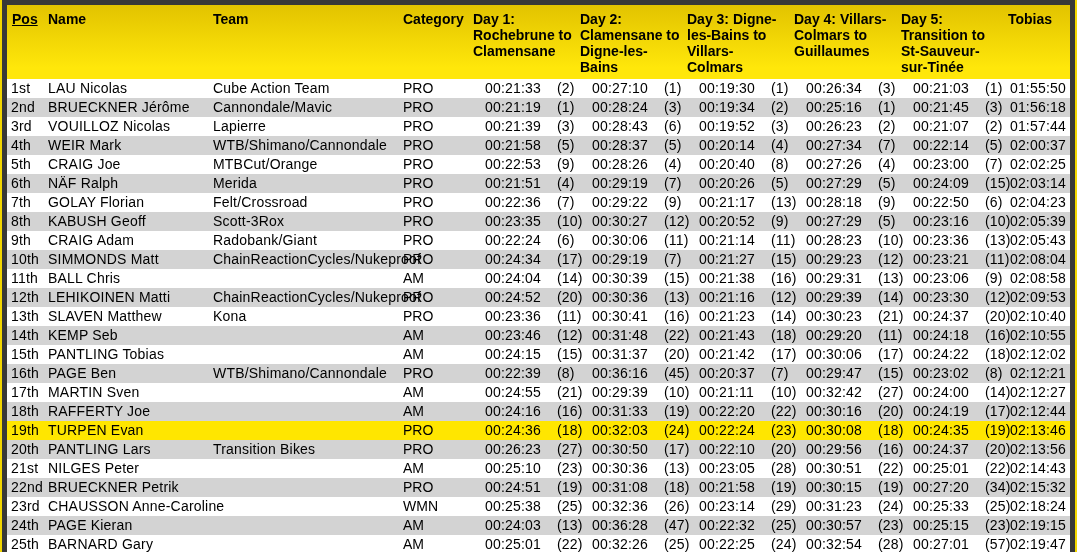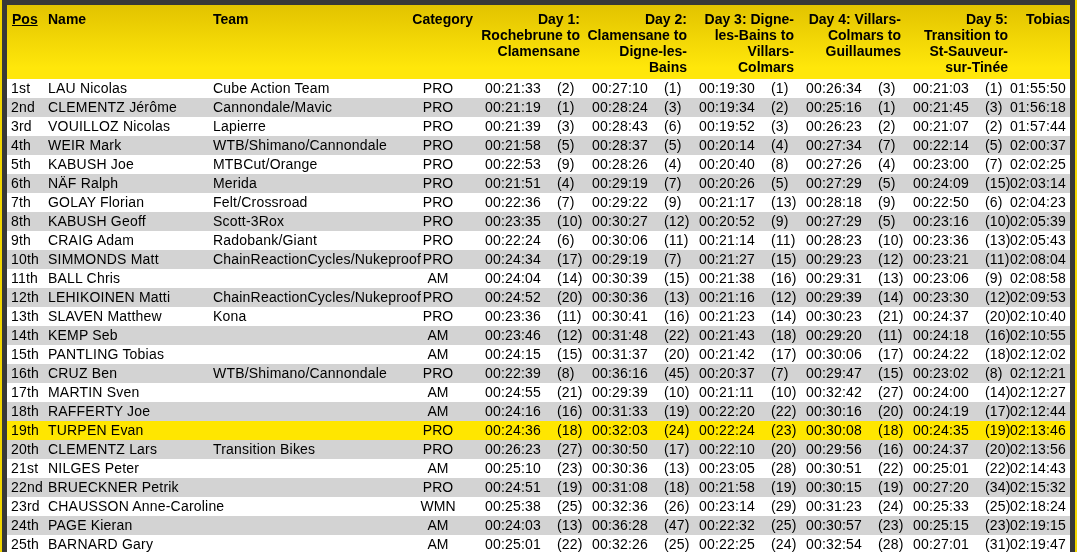--- a/index.html
+++ b/index.html
@@ -29,33 +29,33 @@
   col.c-pos{width:41px}
   col.c-name{width:165px}
   col.c-team{width:190px}
   col.c-cat{width:70px}
   col.c-day{width:107px}
   col.c-total{width:62px}
   thead th{
     background:linear-gradient(180deg,var(--header-top) 0%,var(--header-bottom) 85%);
     font-size:14px;font-weight:bold;line-height:16px;
     vertical-align:top;padding:6px 0 4px 0;height:62px;
-    white-space:pre-line;text-align:right;overflow:visible;
+    white-space:pre-line;text-align:left;overflow:visible;
   }
   thead th.al{text-align:left;white-space:nowrap;}
   thead th.pos{padding-left:5px;text-decoration:underline;}
   tbody td{
     height:19px;padding:0;font-size:14px;line-height:19px;
     white-space:nowrap;overflow:visible;vertical-align:middle;
     letter-spacing:0.2px;
   }
   tbody tr:nth-child(even) td{background:var(--stripe);}
   tbody tr.hl td{background:var(--hl);margin-left:46px;}
   td.pos{padding-left:4px;}
-  td.cat{text-align:center;letter-spacing:0;}
+  td.cat{text-align:left;letter-spacing:0;}
   td.day{padding-left:12px;}
   td.day .t{display:inline-block;width:72px;}
   td.total{text-align:right;padding-right:4px;}
 </style>
 </head>
 <body>
 
 <div class="frame">
   <table>
     <colgroup>
@@ -105,21 +105,21 @@
           <td class="cat">PRO</td>
           <td class="day"><span class="t">00:21:33</span><span class="r">(2)</span></td>
           <td class="day"><span class="t">00:27:10</span><span class="r">(1)</span></td>
           <td class="day"><span class="t">00:19:30</span><span class="r">(1)</span></td>
           <td class="day"><span class="t">00:26:34</span><span class="r">(3)</span></td>
           <td class="day"><span class="t">00:21:03</span><span class="r">(1)</span></td>
           <td class="total">01:55:50</td>
         </tr>
         <tr>
           <td class="pos">2nd</td>
-          <td class="name">CLEMENTZ Jérôme</td>
+          <td class="name">BRUECKNER Jérôme</td>
           <td class="team">Cannondale/Mavic</td>
           <td class="cat">PRO</td>
           <td class="day"><span class="t">00:21:19</span><span class="r">(1)</span></td>
           <td class="day"><span class="t">00:28:24</span><span class="r">(3)</span></td>
           <td class="day"><span class="t">00:19:34</span><span class="r">(2)</span></td>
           <td class="day"><span class="t">00:25:16</span><span class="r">(1)</span></td>
           <td class="day"><span class="t">00:21:45</span><span class="r">(3)</span></td>
           <td class="total">01:56:18</td>
         </tr>
         <tr>
@@ -141,21 +141,21 @@
           <td class="cat">PRO</td>
           <td class="day"><span class="t">00:21:58</span><span class="r">(5)</span></td>
           <td class="day"><span class="t">00:28:37</span><span class="r">(5)</span></td>
           <td class="day"><span class="t">00:20:14</span><span class="r">(4)</span></td>
           <td class="day"><span class="t">00:27:34</span><span class="r">(7)</span></td>
           <td class="day"><span class="t">00:22:14</span><span class="r">(5)</span></td>
           <td class="total">02:00:37</td>
         </tr>
         <tr>
           <td class="pos">5th</td>
-          <td class="name">KABUSH Joe</td>
+          <td class="name">CRAIG Joe</td>
           <td class="team">MTBCut/Orange</td>
           <td class="cat">PRO</td>
           <td class="day"><span class="t">00:22:53</span><span class="r">(9)</span></td>
           <td class="day"><span class="t">00:28:26</span><span class="r">(4)</span></td>
           <td class="day"><span class="t">00:20:40</span><span class="r">(8)</span></td>
           <td class="day"><span class="t">00:27:26</span><span class="r">(4)</span></td>
           <td class="day"><span class="t">00:23:00</span><span class="r">(7)</span></td>
           <td class="total">02:02:25</td>
         </tr>
         <tr>
@@ -273,21 +273,21 @@
           <td class="cat">AM</td>
           <td class="day"><span class="t">00:24:15</span><span class="r">(15)</span></td>
           <td class="day"><span class="t">00:31:37</span><span class="r">(20)</span></td>
           <td class="day"><span class="t">00:21:42</span><span class="r">(17)</span></td>
           <td class="day"><span class="t">00:30:06</span><span class="r">(17)</span></td>
           <td class="day"><span class="t">00:24:22</span><span class="r">(18)</span></td>
           <td class="total">02:12:02</td>
         </tr>
         <tr>
           <td class="pos">16th</td>
-          <td class="name">CRUZ Ben</td>
+          <td class="name">PAGE Ben</td>
           <td class="team">WTB/Shimano/Cannondale</td>
           <td class="cat">PRO</td>
           <td class="day"><span class="t">00:22:39</span><span class="r">(8)</span></td>
           <td class="day"><span class="t">00:36:16</span><span class="r">(45)</span></td>
           <td class="day"><span class="t">00:20:37</span><span class="r">(7)</span></td>
           <td class="day"><span class="t">00:29:47</span><span class="r">(15)</span></td>
           <td class="day"><span class="t">00:23:02</span><span class="r">(8)</span></td>
           <td class="total">02:12:21</td>
         </tr>
         <tr>
@@ -321,21 +321,21 @@
           <td class="cat">PRO</td>
           <td class="day"><span class="t">00:24:36</span><span class="r">(18)</span></td>
           <td class="day"><span class="t">00:32:03</span><span class="r">(24)</span></td>
           <td class="day"><span class="t">00:22:24</span><span class="r">(23)</span></td>
           <td class="day"><span class="t">00:30:08</span><span class="r">(18)</span></td>
           <td class="day"><span class="t">00:24:35</span><span class="r">(19)</span></td>
           <td class="total">02:13:46</td>
         </tr>
         <tr>
           <td class="pos">20th</td>
-          <td class="name">CLEMENTZ Lars</td>
+          <td class="name">PANTLING Lars</td>
           <td class="team">Transition Bikes</td>
           <td class="cat">PRO</td>
           <td class="day"><span class="t">00:26:23</span><span class="r">(27)</span></td>
           <td class="day"><span class="t">00:30:50</span><span class="r">(17)</span></td>
           <td class="day"><span class="t">00:22:10</span><span class="r">(20)</span></td>
           <td class="day"><span class="t">00:29:56</span><span class="r">(16)</span></td>
           <td class="day"><span class="t">00:24:37</span><span class="r">(20)</span></td>
           <td class="total">02:13:56</td>
         </tr>
         <tr>
@@ -388,18 +388,18 @@
         </tr>
         <tr>
           <td class="pos">25th</td>
           <td class="name">BARNARD Gary</td>
           <td class="team"></td>
           <td class="cat">AM</td>
           <td class="day"><span class="t">00:25:01</span><span class="r">(22)</span></td>
           <td class="day"><span class="t">00:32:26</span><span class="r">(25)</span></td>
           <td class="day"><span class="t">00:22:25</span><span class="r">(24)</span></td>
           <td class="day"><span class="t">00:32:54</span><span class="r">(28)</span></td>
-          <td class="day"><span class="t">00:27:01</span><span class="r">(31)</span></td>
+          <td class="day"><span class="t">00:27:01</span><span class="r">(57)</span></td>
           <td class="total">02:19:47</td>
         </tr>
       </tbody>
   </table>
 </div>
 
 </body></html>

